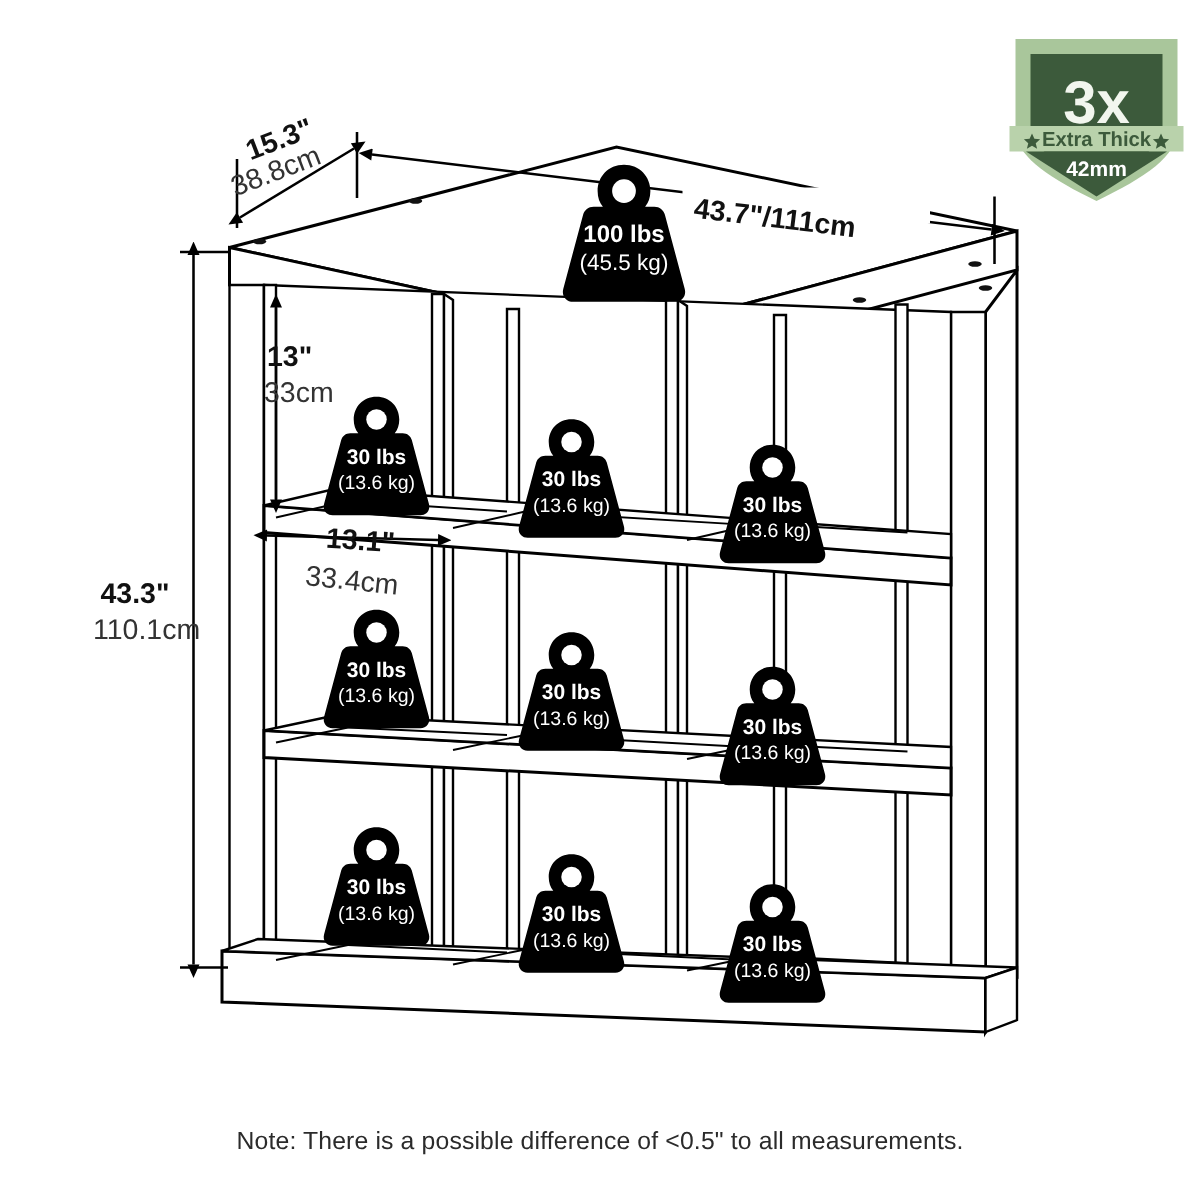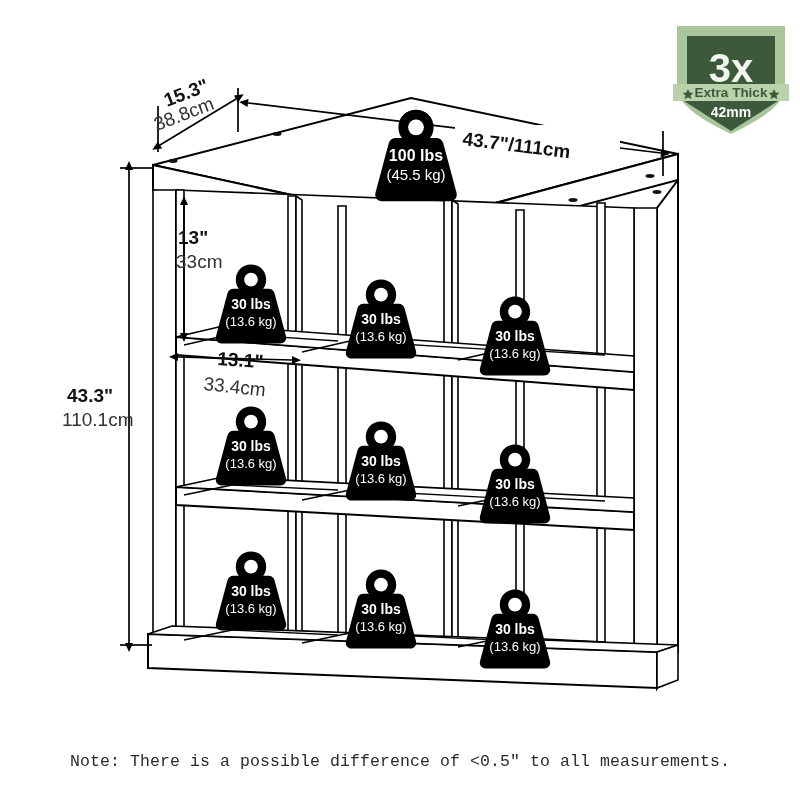--- a/index.html
+++ b/index.html
@@ -90,21 +90,21 @@
     text-anchor: middle;
   }
   .badge-star { fill: #3c5a3b; }
 
   .footer-note {
     position: absolute;
     left: 0;
     top: 752px;
     width: 800px;
     text-align: center;
-    font-family: Liberation Mono, monospace;
+    font-family: Liberation Sans, sans-serif;
     font-size: 16.5px;
     color: #2b2b2b;
     letter-spacing: 0.1px;
   }
 </style>
 </head>
 <body>
 
 <div id="diagram-root">
   <svg class="stage" viewBox="0 0 800 800" xmlns="http://www.w3.org/2000/svg">

